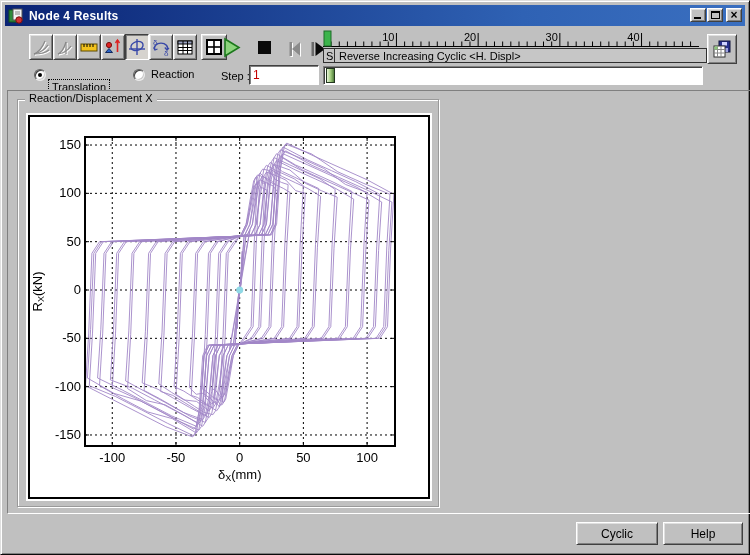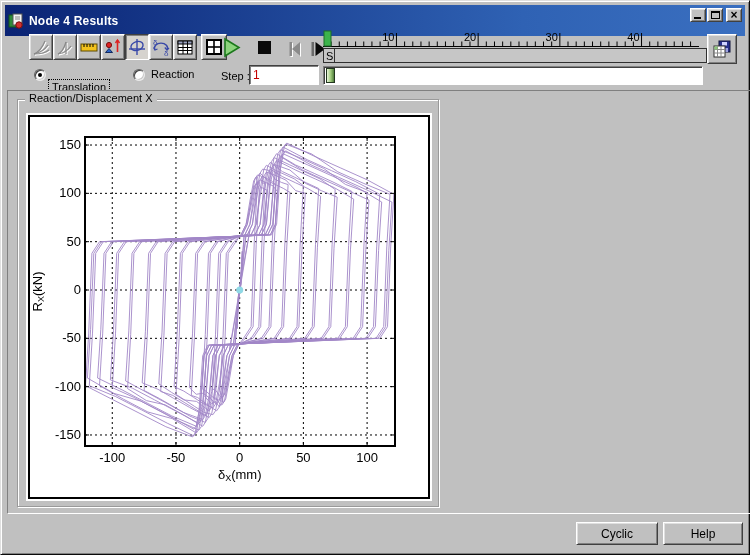--- a/index.html
+++ b/index.html
@@ -1,21 +1,21 @@
 <!DOCTYPE html>
 <html><head>
 <meta charset="utf-8">
 <style>
   html,body{margin:0;padding:0;background:#777;}
   *{box-sizing:border-box;font-family:"Liberation Sans",sans-serif;}
   #window{position:relative;width:750px;height:555px;background:#c0c0c0;
     border:1px solid;border-color:#dfdfdf #0a0a0a #0a0a0a #dfdfdf;
     box-shadow:inset 1px 1px 0 #ffffff, inset -1px -1px 0 #808080;}
   
-  .titlebar{position:absolute;left:4px;top:4px;right:4px;height:31px;
+  .titlebar{position:absolute;left:4px;top:4px;right:4px;height:21px;
     background:linear-gradient(90deg,#0a2374,#2f62b4 70%,#3a6fc0);
     display:flex;align-items:center;padding-left:3px;}
   .title-text{color:#fff;font-size:12px;font-weight:bold;margin-left:5px;letter-spacing:.2px;}
   .tb-buttons{position:absolute;right:3px;top:3px;display:flex;}
   .tbtn{width:16px;height:14px;background:#c0c0c0;border:1px solid;border-color:#fff #404040 #404040 #fff;
     box-shadow:inset 1px 1px 0 #dfdfdf, inset -1px -1px 0 #808080;
     display:flex;align-items:center;justify-content:center;margin-left:1px;position:relative;}
   .tbtn.closegap{margin-left:3px;}
   .glyph-min{position:absolute;left:3px;bottom:2px;width:7px;height:2px;background:#000;}
   .glyph-max{width:9px;height:8px;border:1px solid #000;border-top-width:2px;}
@@ -246,20 +246,21 @@
       <line x1="155.145" y1="5" x2="155.145" y2="18" stroke="#000"></line>
       <text x="153.145" y="13" font-size="11" text-anchor="end" fill="#000">20</text>
       <line x1="236.845" y1="5" x2="236.845" y2="18" stroke="#000"></line>
       <text x="234.845" y="13" font-size="11" text-anchor="end" fill="#000">30</text>
       <line x1="318.545" y1="5" x2="318.545" y2="18" stroke="#000"></line>
       <text x="316.545" y="13" font-size="11" text-anchor="end" fill="#000">40</text>
       <rect x="1" y="3" width="7" height="15" fill="#3cb44b" stroke="#1c6c28"></rect>
     </svg>
   <div class="casebar">
     <div class="casecell-s">S</div>
+    <div class="casecell-main">Reverse Increasing Cyclic &lt;H. Displ&gt;</div>
   </div>
   <div class="slider">
     <div class="slider-handle"></div>
   </div>
   <div class="exportbtn">
     <svg width="20" height="20" viewBox="0 0 20 20">
       <rect x="7" y="2" width="11" height="11" fill="#26308c" stroke="#10143c"></rect>
       <rect x="10" y="3" width="5" height="3.5" fill="#cfd4ff"></rect>
       <rect x="9" y="9" width="7" height="4" fill="#9aa0e0"></rect>
       <rect x="2" y="7" width="11" height="11" fill="#fff" stroke="#333"></rect>

